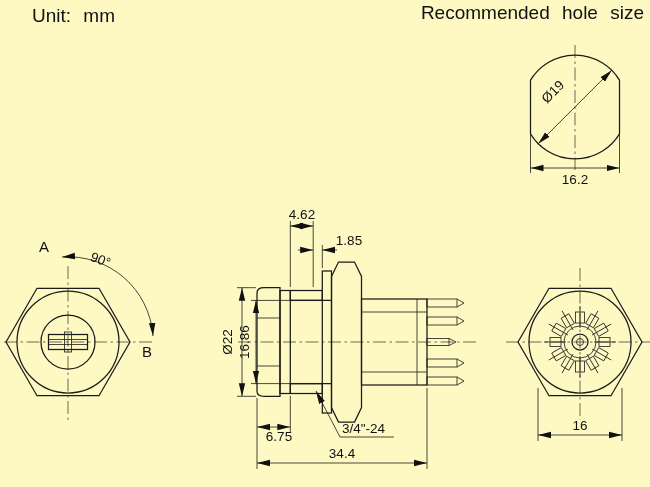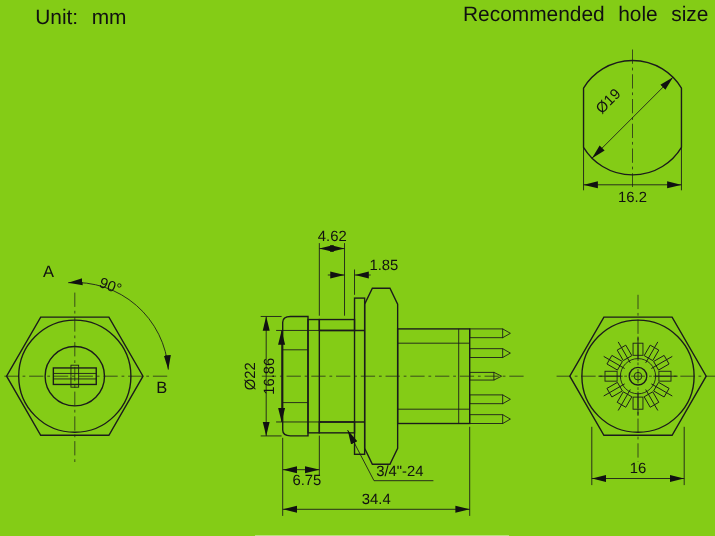--- a/index.html
+++ b/index.html
@@ -1,17 +1,17 @@
 <!DOCTYPE html>
 <html><head>
 <meta charset="utf-8">
 <style>
   html,body { margin:0; padding:0; background:#ffffff; }
   #stage {
-    position:relative; width:650px; height:487px; background:#84cc16;
+    position:relative; width:650px; height:487px; background:#fef9c3;
     font-family:"Liberation Sans", sans-serif; overflow:hidden;
   }
   svg { display:block; }
   .outline { fill:none; stroke:#1b1b1b; stroke-width:1.25; stroke-linejoin:miter; }
   .thin    { fill:none; stroke:#1b1b1b; stroke-width:0.8; }
   .cl      { fill:none; stroke:#1b1b1b; stroke-width:0.65; stroke-dasharray:13 3.5 2.5 3.5; }
   text     { fill:#111111; font-family:"Liberation Sans", sans-serif; }
   .hdr     { font-size:19px; word-spacing:7px; }
   .dim     { font-size:13.5px; }
   .lbl     { font-size:15px; }

